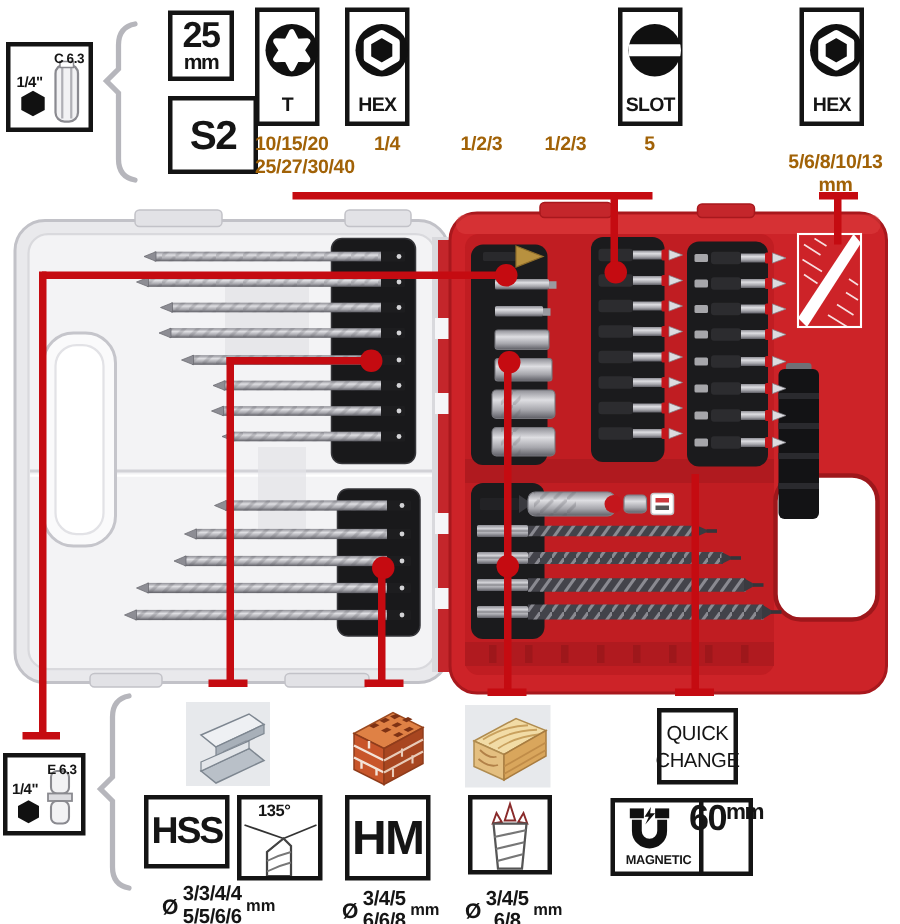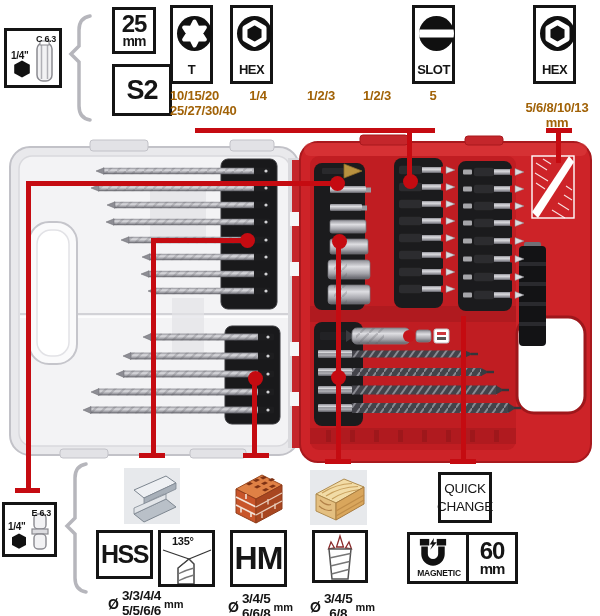--- a/index.html
+++ b/index.html
@@ -511,21 +511,21 @@
   </div>
   <div class="box" style="left:407px;top:532px;width:64px;height:52px">
     <svg class="abs" style="left:4px;top:3px" width="38" height="30" viewBox="0 0 40 32">
       <rect x="6" y="1" width="10" height="7" fill="#111"></rect>
       <rect x="24" y="1" width="10" height="7" fill="#111"></rect>
       <polygon points="21,0 16.5,7 19.5,7 17,12.5 24,4.5 20.5,4.5" fill="#111"></polygon>
       <path d="M11,9 L11,17 A9,9 0 0 0 29,17 L29,9" stroke="#111" stroke-width="7" fill="none"></path>
     </svg>
     <div class="abs" style="left:0;bottom:3px;width:100%;text-align:center;font-weight:bold;font-size:8.5px;letter-spacing:-0.2px">MAGNETIC</div>
   </div>
-  <div class="box center" style="left:466px;top:532px;width:52px;height:52px;display:flex;flex-direction:column;justify-content:center">
+  <div class="box center" style="left:466px;top:532px;width:36px;height:52px;display:flex;flex-direction:row;justify-content:center">
     <div class="bignum" style="font-size:24px">60</div>
     <div class="bignum" style="font-size:15px">mm</div>
   </div>
 
   <div class="dia-group" style="left:108px;top:589px">
     <span class="dia-sym">Ø</span>
     <span class="dia-sizes">3/3/4/4
 5/5/6/6</span>
     <span class="dia-unit">mm</span>
   </div>

